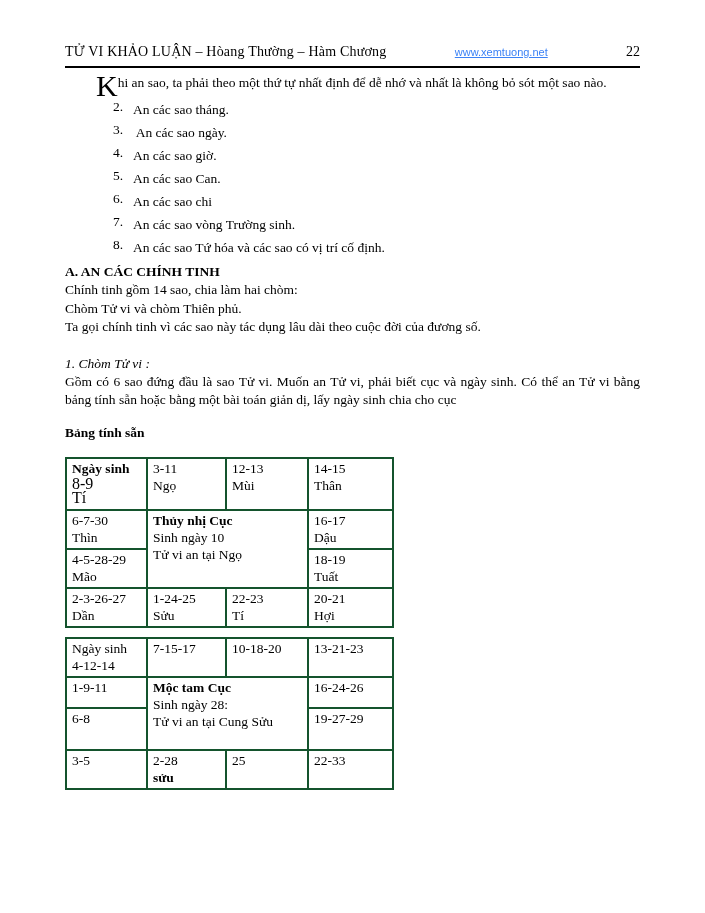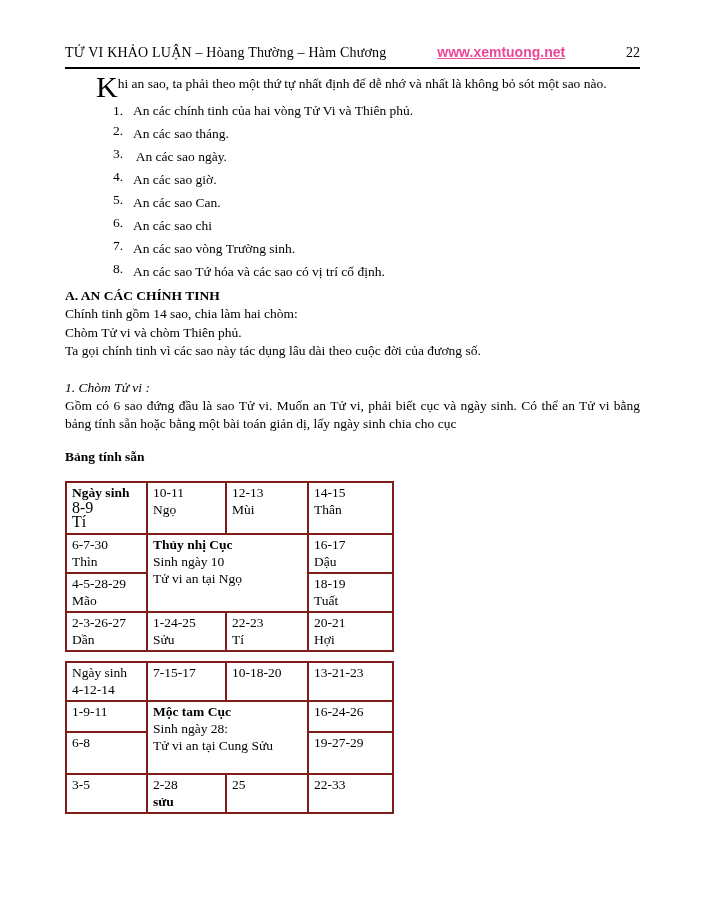--- a/index.html
+++ b/index.html
@@ -14,23 +14,23 @@
     font-size: 13.5px;
     overflow: hidden;
   }
   .content { padding: 44px 65px 0 65px; }
 
   
   .header { display: flex; align-items: baseline; justify-content: space-between; font-size: 14px; white-space: nowrap; }
   .doc-title { letter-spacing: 0.2px; }
   .site-link {
     font-family: "Liberation Sans", sans-serif;
-    font-weight: bold;
-    font-size: 14px;
-    color: #ec4899;
+    font-weight: normal;
+    font-size: 11px;
+    color: #3b82f6;
     text-decoration: underline;
     cursor: pointer;
   }
   .page-num { margin-left: 10px; }
   .rule { border: none; border-top: 2px solid #000; margin: 6px 0 0 0; }
 
   
   .intro { margin: 6px 0 0 31px; text-align: justify; line-height: 18px; }
   .dropcap { font-size: 30px; line-height: 18px; vertical-align: -9px; font-weight: normal; }
 
@@ -48,21 +48,21 @@
 
   
   .sub-heading { font-style: italic; margin-top: 18px; line-height: 18px; }
   .sub-body { text-align: justify; line-height: 18.5px; }
 
   .table-title { font-weight: bold; margin-top: 14px; line-height: 18px; }
 
   
   table.lookup { border-collapse: collapse; table-layout: fixed; width: 327px; margin-top: 15px; }
   table.lookup td {
-    border: 2px solid #7f1d1d;
+    border: 2px solid #14532d;
     vertical-align: top;
     padding: 1px 4px 2px 5px;
     line-height: 17px;
     overflow: hidden;
   }
   table.lookup .b { font-weight: bold; }
   table.lookup .sm { font-size: 16px; line-height: 14px; }
   table.t2 { margin-top: 9px; }
 </style>
 </head>
@@ -75,21 +75,20 @@
       <span class="doc-title">TỬ VI KHẢO LUẬN – Hòang Thường – Hàm Chương</span>
       <a class="site-link">www.xemtuong.net</a>
       <span class="page-num">22</span>
     </div>
     <hr class="rule">
 
     <p class="intro"><span class="dropcap">K</span><span>hi an sao, ta phải theo một thứ tự nhất định để dễ nhớ và nhất là không bỏ sót một sao nào.</span></p>
 
 
     <div class="steps">
-      <div class="step"><span class="num">1.</span><span>An các chính tinh của hai vòng Tử Vi và Thiên phủ.</span></div>
       <div class="step raised"><span class="num">2.</span><span>An các sao tháng.</span></div>
       <div class="step raised"><span class="num">3.</span><span> An các sao ngày.</span></div>
       <div class="step raised"><span class="num">4.</span><span>An các sao giờ.</span></div>
       <div class="step raised"><span class="num">5.</span><span>An các sao Can.</span></div>
       <div class="step raised"><span class="num">6.</span><span>An các sao chi</span></div>
       <div class="step raised"><span class="num">7.</span><span>An các sao vòng Trường sinh.</span></div>
       <div class="step raised"><span class="num">8.</span><span>An các sao Tứ hóa và các sao có vị trí cố định.</span></div>
     </div>
 
     <div class="sec-heading">A. AN CÁC CHÍNH TINH</div>
@@ -110,21 +109,21 @@
           <col style="width:85px">
         </colgroup>
       <tbody>
           <tr style="height:52px">
         <td>
           <div class="b">Ngày sinh</div>
           <div class="sm">8-9</div>
           <div class="sm">Tí</div>
         </td>
         <td>
-          <div>10-11</div>
+          <div>3-11</div>
           <div>Ngọ</div>
         </td>
         <td>
           <div>12-13</div>
           <div>Mùi</div>
         </td>
         <td>
           <div>14-15</div>
           <div>Thân</div>
         </td>

